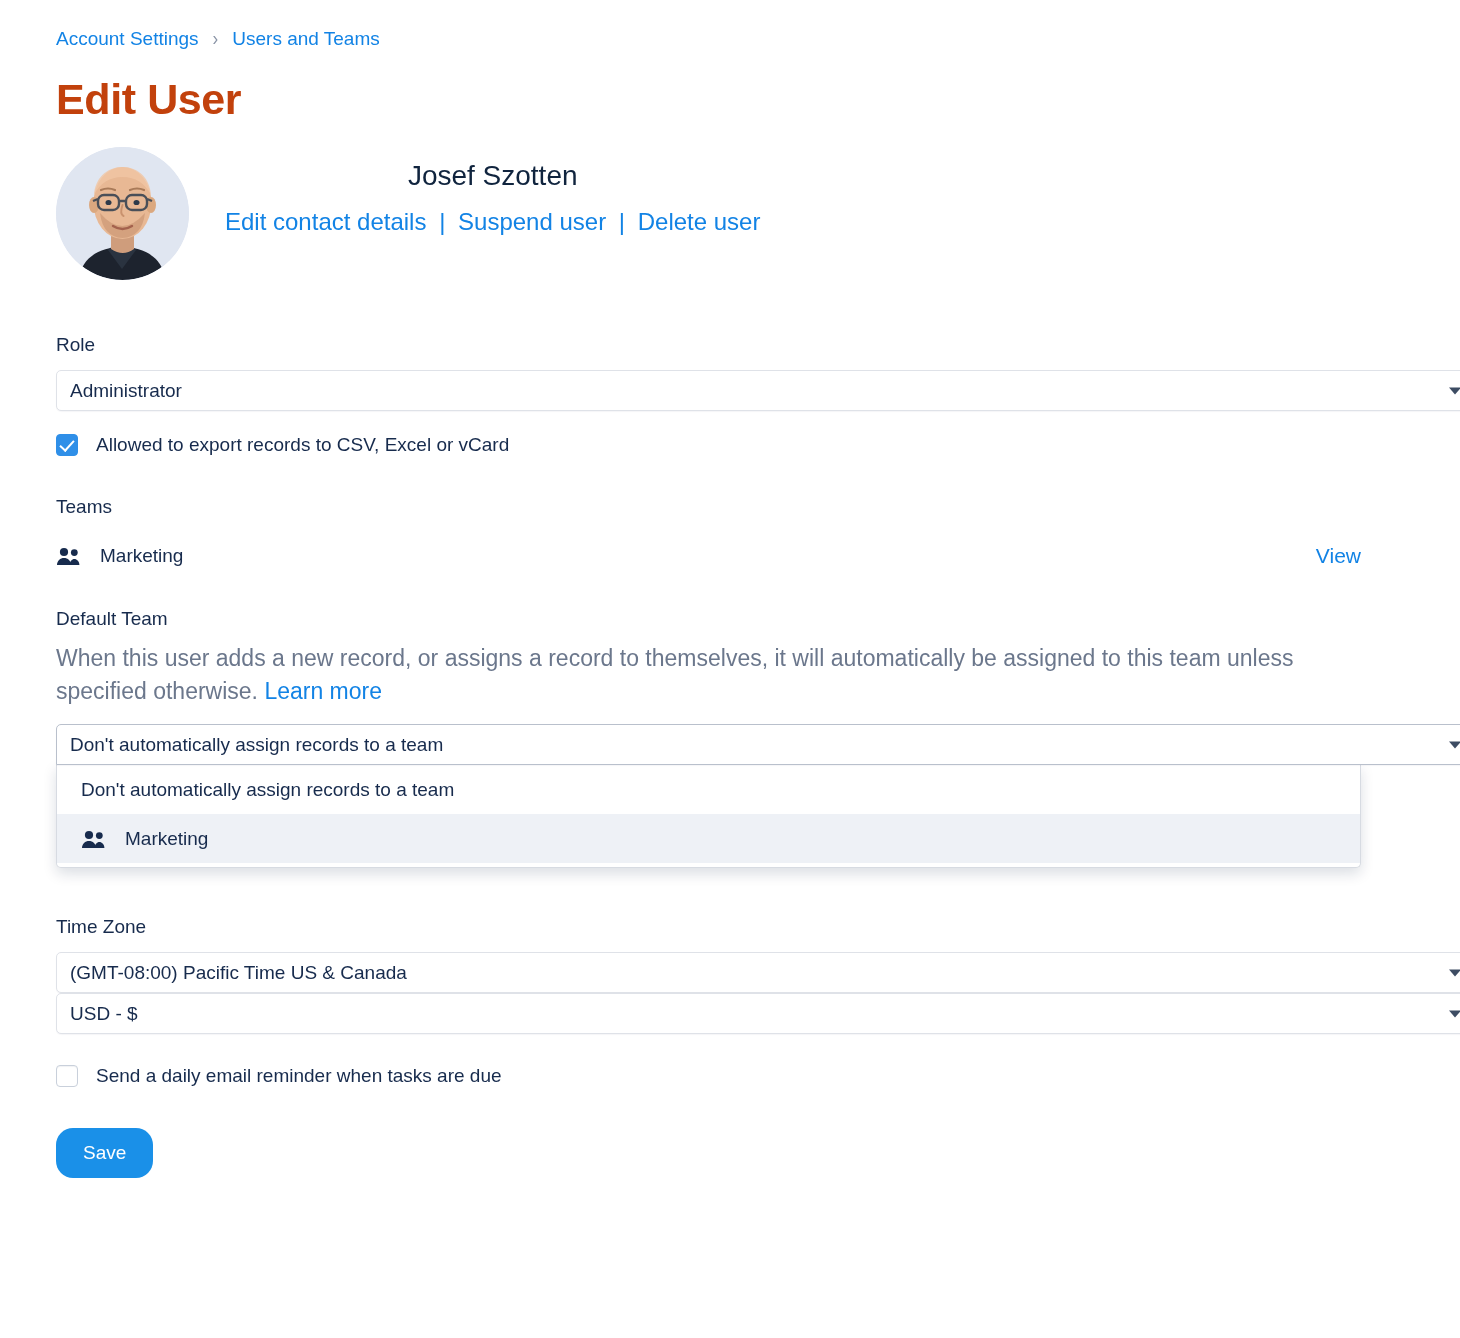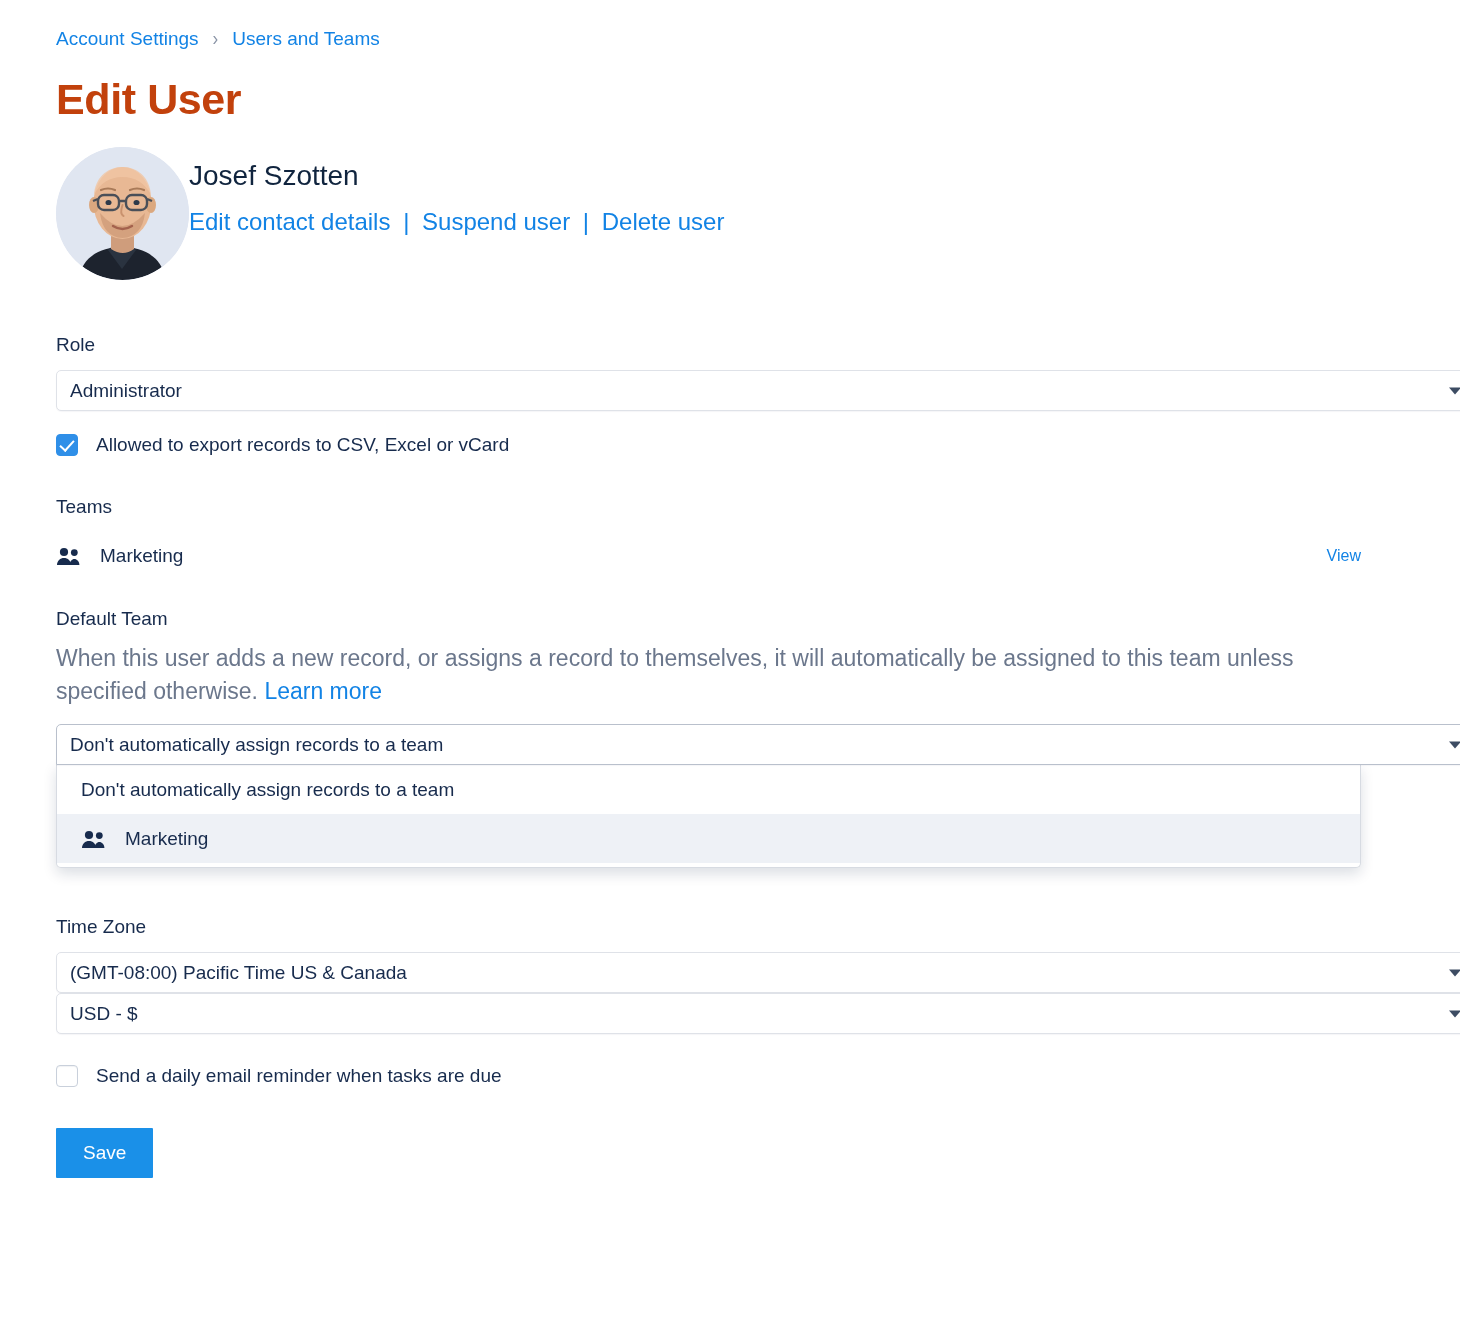--- a/index.html
+++ b/index.html
@@ -66,21 +66,23 @@
     height: 133px;
     border-radius: 50%;
     overflow: hidden;
     flex: 0 0 133px;
     background: #dfe5f0;
     position: relative;
   }
   .avatar-wrap svg { display: block; width: 133px; height: 133px; }
 
   .user-meta {
+    margin-left: 36px;
     padding-top: 12px;
+    text-align: center;
   }
   .user-name {
     font-size: 28px;
     line-height: 34px;
     color: #10243e;
     font-weight: 400;
   }
   .user-links {
     margin-top: 17px;
     font-size: 24px;
@@ -207,21 +209,21 @@
     height: 20px;
     display: block;
     flex: 0 0 26px;
   }
   .team-name {
     margin-left: 18px;
     font-size: 19px;
     color: #172b4d;
   }
   .view-link {
-    font-size: 16px;
+    font-size: 21px;
     color: #1283e5;
     text-decoration: none;
     cursor: pointer;
   }
 
   
   .desc {
     font-size: 23px;
     line-height: 33px;
     color: #6b778c;
@@ -269,21 +271,21 @@
   .mt-tz { margin-top: 150px; }
   .mt-24 { margin-top: 24px; }
   .mt-30 { margin-top: 30px; }
 
   
   .save-btn {
     margin-top: 40px;
     background: #1a90e8;
     color: #ffffff;
     border: none;
-    border-radius: 1px;
+    border-radius: 17px;
     font-size: 19px;
     font-family: "Liberation Sans", sans-serif;
     height: 50px;
     padding: 0 27px;
     cursor: pointer;
     display: inline-flex;
     align-items: center;
   }
 </style>
 </head>

